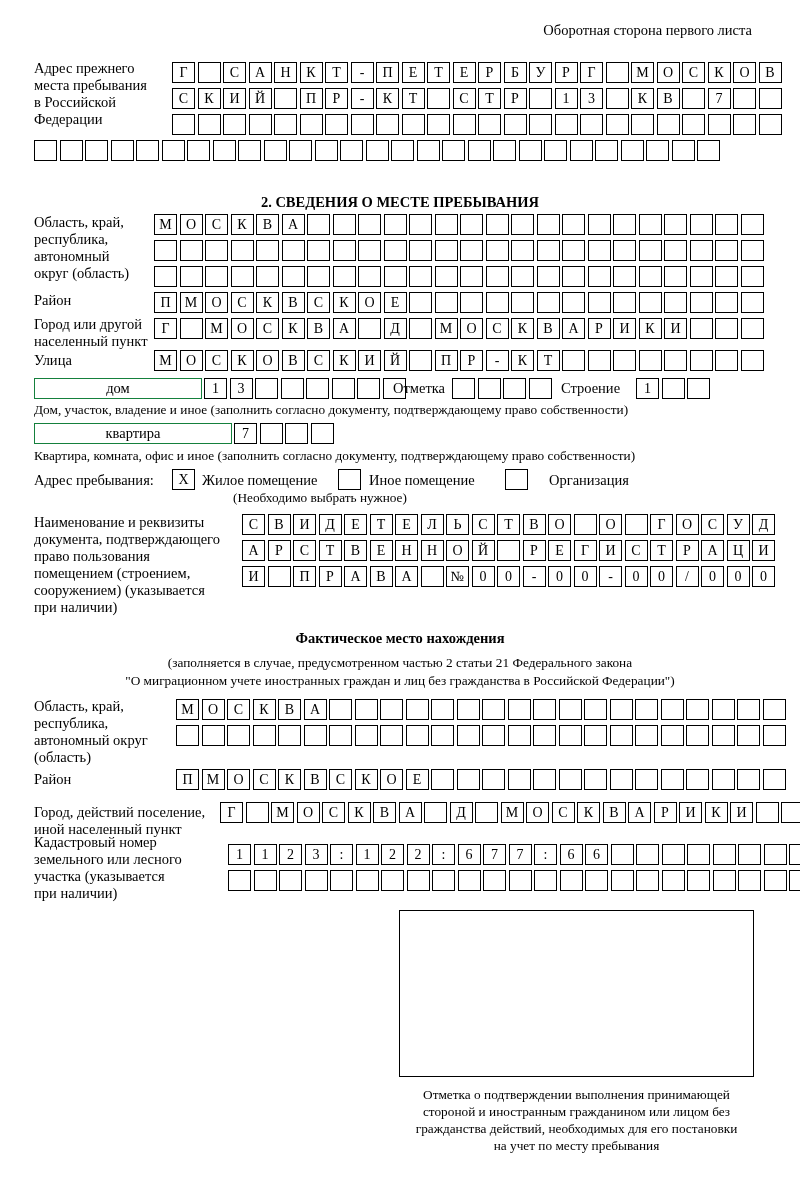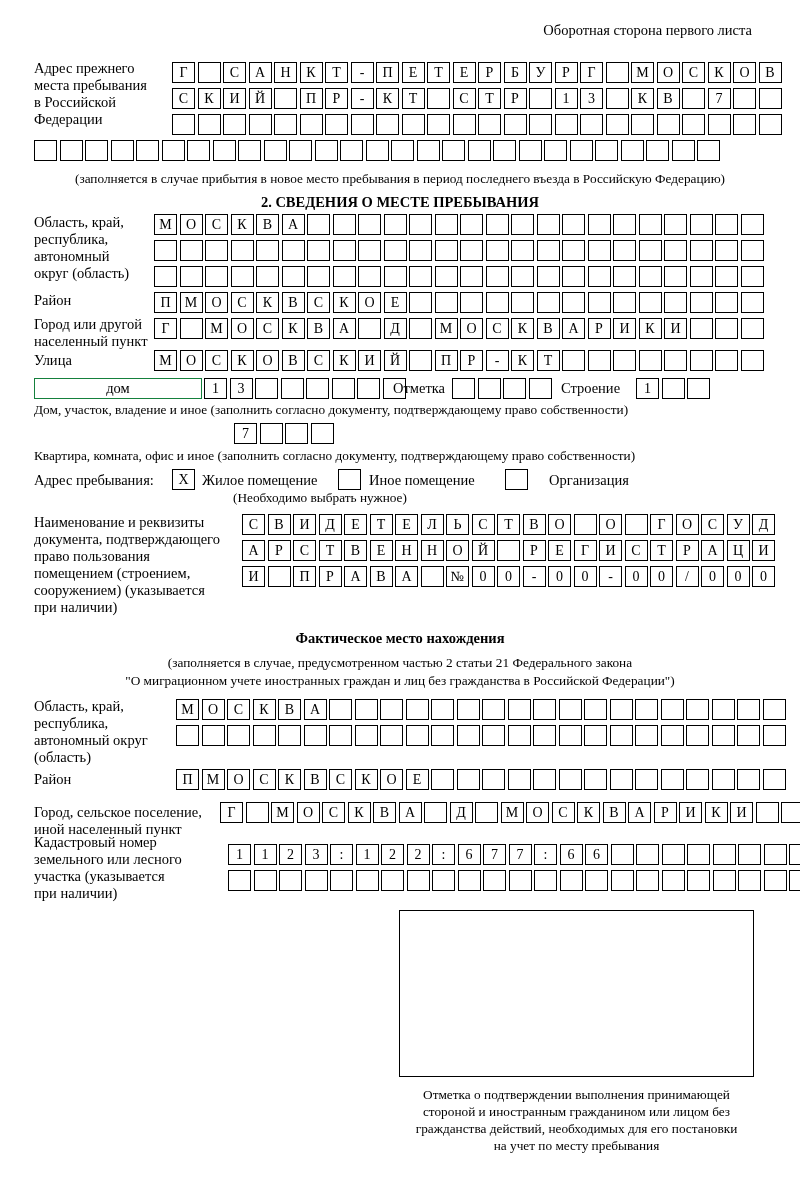--- a/index.html
+++ b/index.html
@@ -204,21 +204,20 @@
       <div class="bx"></div>
       <div class="bx"></div>
       <div class="bx"></div>
       <div class="bx"></div>
       <div class="bx"></div>
       <div class="bx"></div>
       <div class="bx"></div>
       <div class="bx"></div>
     </div>
 
-  <div class="center note" style="top:171px;">(заполняется в случае прибытия в новое место пребывания в период последнего въезда в Российскую Федерацию)</div>
 
   <div class="center bold" style="top:194px; font-size:14.5px;">2. СВЕДЕНИЯ О МЕСТЕ ПРЕБЫВАНИЯ</div>
 
   <div class="lbl" style="position:absolute; left:34px; top:214px;">Область, край,
 республика,
 автономный
 округ (область)</div>
   <div class="boxes" id="s2-region1" style="position:absolute; left:154px; top:214px;">
       <div class="bx">М</div>
       <div class="bx">О</div>
@@ -403,20 +402,21 @@
     </div>
   <div class="inline-lbl" style="position:absolute; left:561px; top:378px;">Строение</div>
   <div class="boxes" id="s2-stroenie" style="position:absolute; left:636px; top:378px;">
       <div class="bx">1</div>
       <div class="bx"></div>
       <div class="bx"></div>
     </div>
 
   <div class="note" style="position:absolute; left:34px; top:402px;">Дом, участок, владение и иное (заполнить согласно документу, подтверждающему право собственности)</div>
 
+  <div class="field-line" style="position:absolute; left:34px; top:423px; width:198px;">квартира</div>
   <div class="boxes" id="s2-flat" style="position:absolute; left:234px; top:423px;">
       <div class="bx">7</div>
       <div class="bx"></div>
       <div class="bx"></div>
       <div class="bx"></div>
     </div>
 
   <div class="note" style="position:absolute; left:34px; top:448px;">Квартира, комната, офис и иное (заполнить согласно документу, подтверждающему право собственности)</div>
 
   <div class="inline-lbl" style="position:absolute; left:34px; top:470px;">Адрес пребывания:</div>
@@ -586,21 +586,21 @@
       <div class="bx"></div>
       <div class="bx"></div>
       <div class="bx"></div>
       <div class="bx"></div>
       <div class="bx"></div>
       <div class="bx"></div>
       <div class="bx"></div>
       <div class="bx"></div>
     </div>
 
-  <div class="lbl" style="position:absolute; left:34px; top:804px;">Город, сельское поселение,
+  <div class="lbl" style="position:absolute; left:34px; top:804px;">Город, действий поселение,
 иной населенный пункт</div>
   <div class="boxes" id="ac-city" style="position:absolute; left:220px; top:802px;">
       <div class="bx">Г</div>
       <div class="bx"></div>
       <div class="bx">М</div>
       <div class="bx">О</div>
       <div class="bx">С</div>
       <div class="bx">К</div>
       <div class="bx">В</div>
       <div class="bx">А</div>

